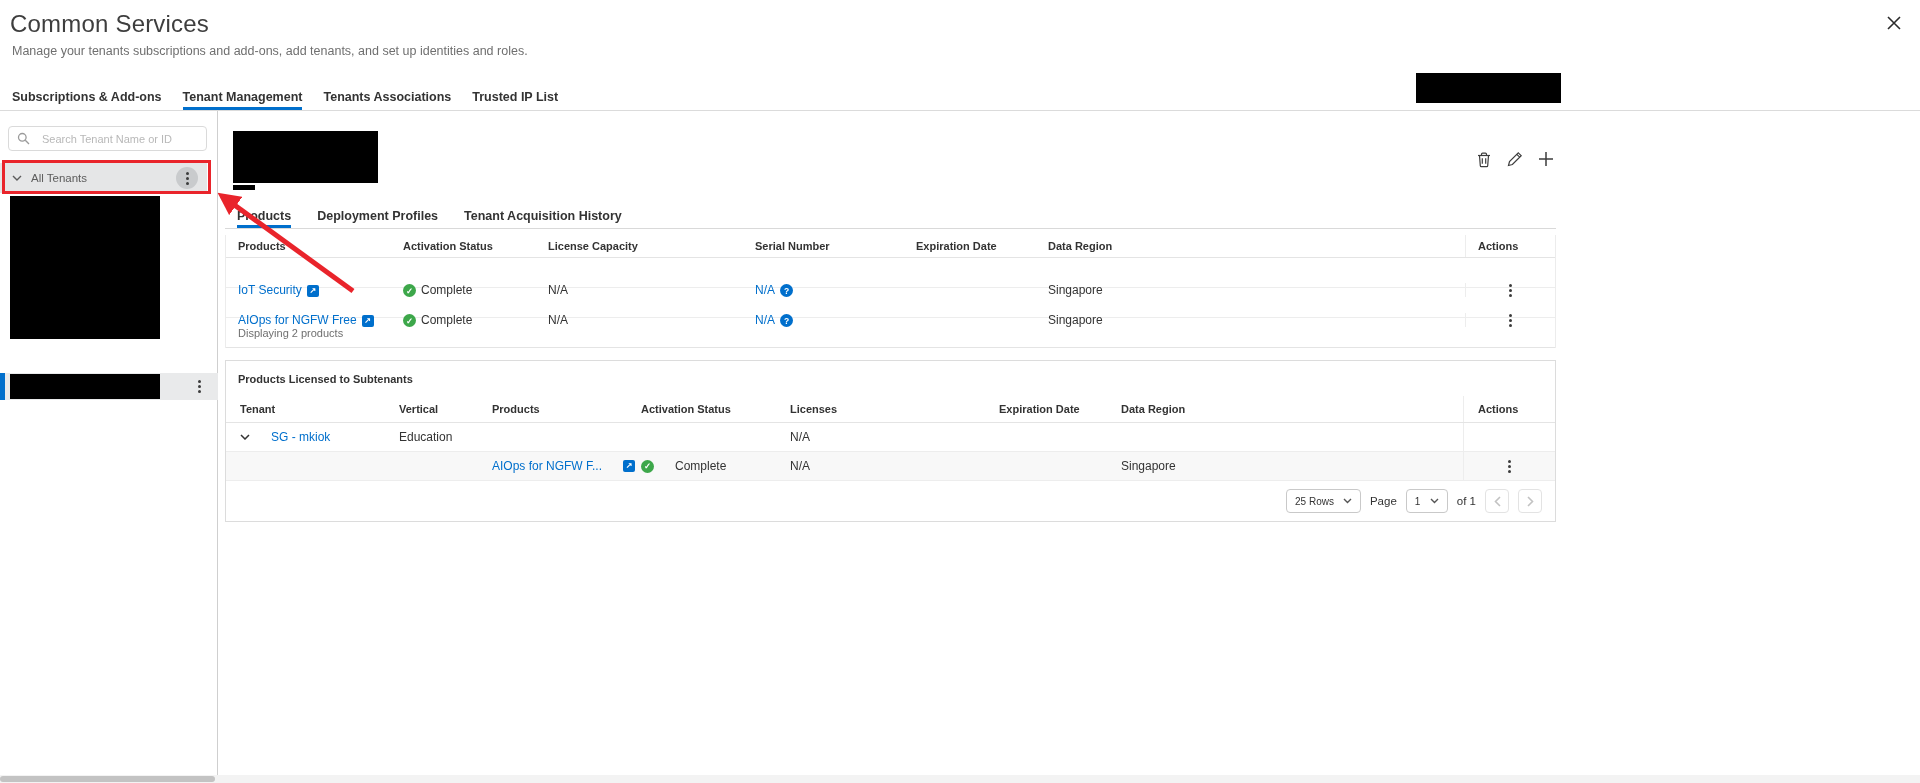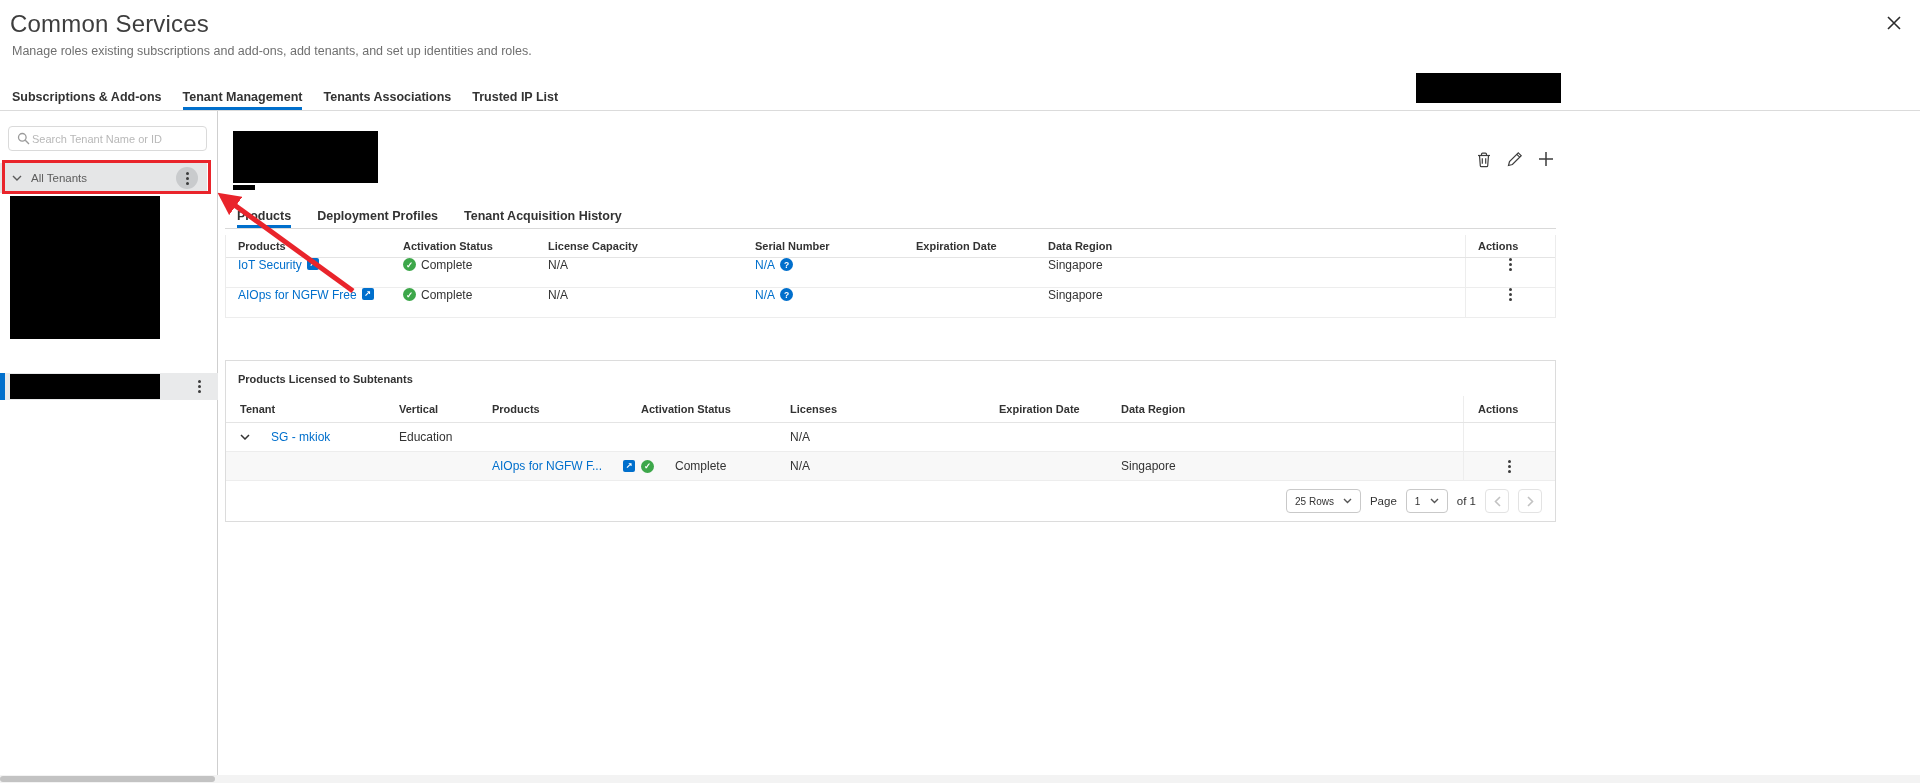--- a/index.html
+++ b/index.html
@@ -10,21 +10,21 @@
   .page-subtitle { position:absolute; left:12px; top:44px; font-size:12.5px; color:#6f6f6f; }
   .close-btn { position:absolute; right:17px; top:14px; width:18px; height:18px; display:flex; align-items:center; justify-content:center; cursor:pointer; }
 
   .tabbar { position:absolute; left:0; top:84px; width:100%; height:27px; border-bottom:1px solid #DBDBDB; display:flex; padding-left:12px; gap:21px; }
   .tab { display:flex; align-items:center; gap:9px; font-size:12.5px; font-weight:700; color:#333; height:26px; cursor:pointer; white-space:nowrap; }
   .tab.active { box-shadow: inset 0 -3px 0 #006FCC; }
 
   .redact { background:#000; position:absolute; }
 
   .sidebar { position:absolute; left:0; top:111px; width:218px; bottom:0; border-right:1px solid #CFCFCF; background:#fff; }
-  .search-box { position:absolute; left:8px; top:15px; width:199px; height:25px; border:1px solid #DADADA; border-radius:4px; background:#fff; display:flex; align-items:center; padding:0 8px; gap:2px; }
+  .search-box { position:absolute; left:8px; top:15px; width:199px; height:25px; border:1px solid #DADADA; border-radius:4px; background:#fff; display:flex; align-items:center; padding:0 8px; gap:12px; }
   .search-box input { flex:1; border:none; outline:none; font-size:11px; font-family:inherit; color:#444; background:transparent; }
   .search-box input::placeholder { color:#B8B8B8; }
 
   .all-tenants-row { position:absolute; left:0; top:52px; width:207px; height:30px; background:#E5E6E7; display:flex; align-items:center; padding:0 9px 0 12px; gap:9px; cursor:pointer; }
   .all-tenants-label { font-size:11.5px; color:#5c5c5c; }
   .kebab-circle { margin-left:auto; width:22px; height:22px; border-radius:50%; background:#C9CBCD; display:flex; align-items:center; justify-content:center; cursor:pointer; }
   .kebab-dots { display:inline-flex; flex-direction:column; gap:2px; cursor:pointer; }
   .kebab-dots i { width:3px; height:3px; border-radius:50%; background:#3c3c3c; display:block; }
 
   .tenant-row-selected { position:absolute; left:0; top:262px; width:218px; height:27px; background:#E9EAEB; display:flex; align-items:center; cursor:pointer; }
@@ -37,21 +37,21 @@
 
   .detail-tabbar { position:absolute; left:7px; top:92px; width:1331px; height:26px; border-bottom:1px solid #D9D9D9; display:flex; padding-left:12px; gap:26px; }
   .detail-tab { font-size:12.5px; font-weight:700; color:#333; height:25px; display:flex; align-items:center; cursor:pointer; white-space:nowrap; }
   .detail-tab.active { box-shadow: inset 0 -3px 0 #006FCC; }
 
   .products-table { position:absolute; left:7px; top:124px; width:1331px; border-left:1px solid #ECECEC; border-right:1px solid #ECECEC; }
   .pt-grid { display:grid; grid-template-columns:165px 145px 207px 161px 132px 429px 90px; align-items:stretch; }
   .pt-head { height:23px; border-bottom:1px solid #E4E4E4; }
   .pt-head > div { font-size:11px; font-weight:700; color:#333; padding-left:12px; display:flex; align-items:center; }
   .pt-row { height:30px; border-bottom:1px solid #EDEDED; }
-  .pt-row > div { font-size:12px; color:#333; padding-left:12px; display:flex; align-items:flex-start; gap:5px; }
+  .pt-row > div { font-size:12px; color:#333; padding-left:12px; display:flex; align-items:flex-end; gap:5px;margin-top:25px; }
   .cell-actions { border-left:1px solid #EDEDED; justify-content:center; padding-left:0 !important; }
   .pt-footer { height:30px; border-bottom:1px solid #E4E4E4; display:flex; align-items:center; padding-left:12px; font-size:11px; color:#6f6f6f; }
 
   .link { color:#006FCC; text-decoration:none; font-size:12px; cursor:pointer; white-space:nowrap; }
 
   .subtenants-box { position:absolute; left:7px; top:249px; width:1331px; border:1px solid #DCDCDC; }
   .sub-title { height:35px; display:flex; align-items:center; padding-left:12px; font-size:11px; font-weight:700; color:#333; }
   .st-grid { display:grid; grid-template-columns:159px 93px 149px 149px 209px 122px 356px 92px; align-items:stretch; }
   .st-head { height:27px; border-bottom:1px solid #E4E4E4; }
   .st-head > div { font-size:11px; font-weight:700; color:#333; padding-left:14px; display:flex; align-items:center; }
@@ -70,21 +70,21 @@
   .anno-rect { position:absolute; left:2px; top:160px; width:209px; height:34px; border:3px solid #E9242B; z-index:60; pointer-events:none; }
   .anno-arrow { position:absolute; left:0; top:0; z-index:61; pointer-events:none; }
 
   .hscroll { position:absolute; left:0; bottom:0; width:100%; height:8px; background:#F3F3F3; }
   .hscroll .thumb { position:absolute; left:0; top:1px; width:215px; height:6px; border-radius:3px; background:#C3C3C3; }
 </style>
 </head>
 <body>
 
 <div class="page-title">Common Services</div>
-<div class="page-subtitle">Manage roles existing subscriptions and add-ons, add tenants, and set up identities and roles.</div>
+<div class="page-subtitle">Manage your tenants subscriptions and add-ons, add tenants, and set up identities and roles.</div>
 <div class="close-btn">
   <svg width="14" height="14" viewBox="0 0 14 14">
       <path d="M1 1 L13 13 M13 1 L1 13" stroke="#2b2b2b" stroke-width="1.6" fill="none"></path>
     </svg>
 </div>
 
 <div class="tabbar">
   <div class="tab">
       <span>Subscriptions &amp; Add-ons</span>
     </div>
@@ -238,20 +238,23 @@
         </div>
       <div class="cell-actions">
           <span class="kebab-dots">
             <i></i>
             <i></i>
             <i></i>
           </span>
         </div>
     </div>
 
+    <div class="pt-footer">
+        <span>Displaying 2 products</span>
+      </div>
   </div>
 
   <div class="subtenants-box">
     <div class="sub-title">Products Licensed to Subtenants</div>
 
     <div class="st-grid st-head">
       <div>Tenant</div>
       <div>Vertical</div>
       <div>Products</div>
       <div>Activation Status</div>

